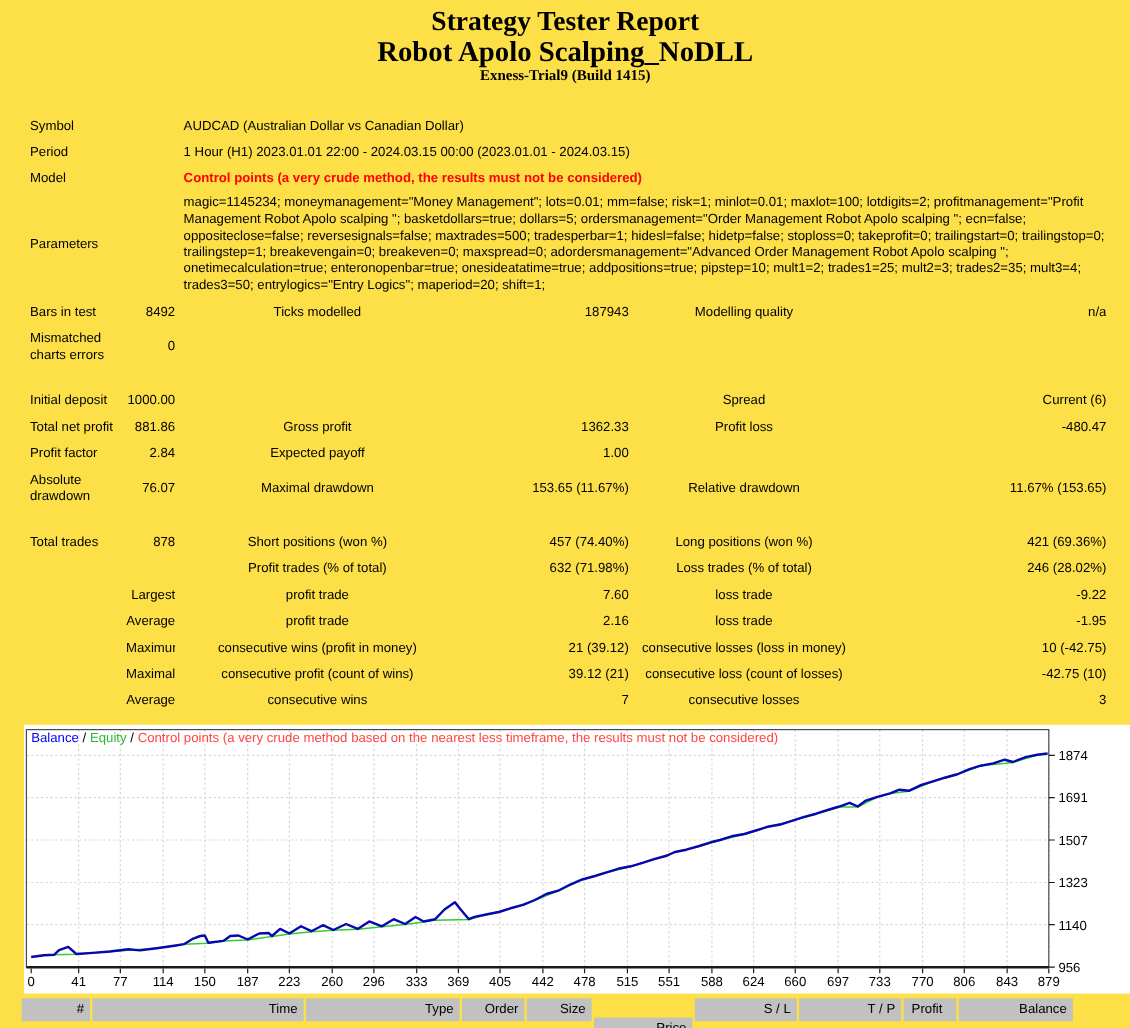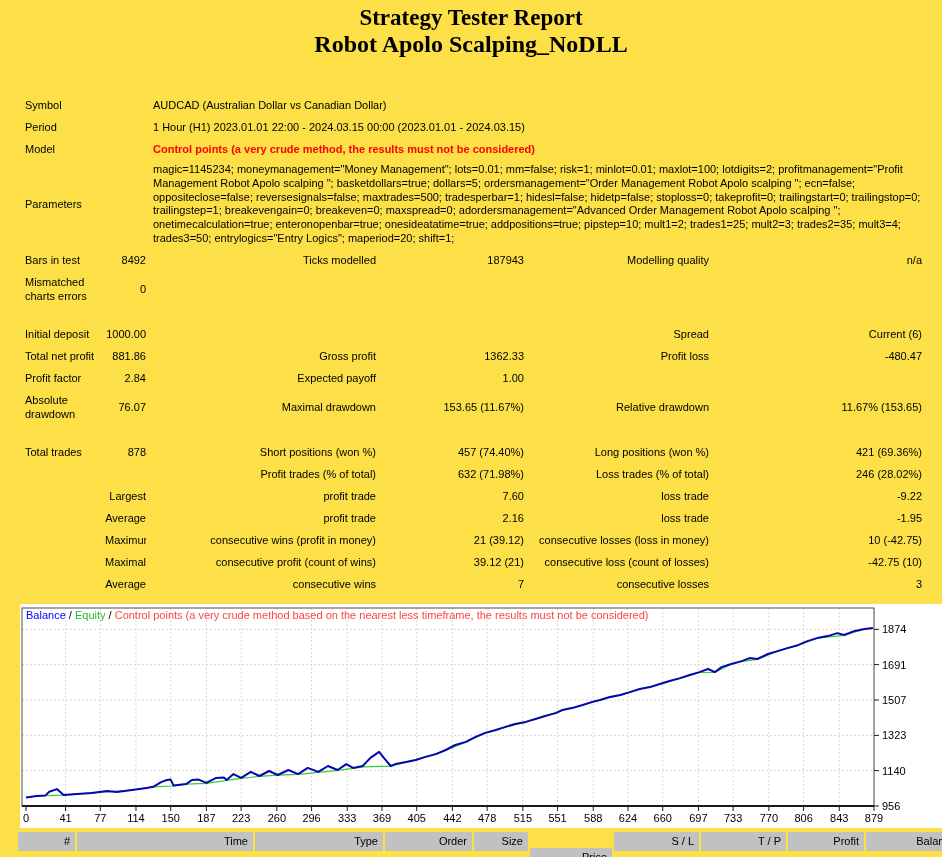--- a/index.html
+++ b/index.html
@@ -9,21 +9,21 @@
         font-family:"Liberation Serif",serif;font-weight:bold;}
   .title{font-size:23px;line-height:26px;}
   .subtitle{font-size:24px;line-height:22px;margin-top:2px;}
   .build{font-size:12.5px;line-height:15px;margin-top:1px;}
 
   table.stats{position:absolute;top:94px;left:25px;width:897px;border-collapse:collapse;
         table-layout:fixed;font-size:11px;}
   table.stats td{padding:4px 0;line-height:14px;vertical-align:middle;overflow:hidden;}
   td.c1{text-align:left;}
   td.c2{text-align:right;}
-  td.c3,td.c5{text-align:right;padding-left:7px !important;}
+  td.c3,td.c5{text-align:center;padding-left:7px !important;}
   td.c4,td.c6{text-align:right;}
   td.wideval{padding-left:7px !important;text-align:left;}
   tr.model td.wideval{color:#ff0000;font-weight:bold;}
   tr.params td{padding:3px 0;}
   tr.params td.wideval{line-height:13.8px;}
   tr.spacer td{padding:0;height:16px;}
 
   .chart{position:absolute;left:20px;top:604px;width:922px;height:224px;background:#fff;}
   .legend{position:absolute;left:6px;top:5px;font-size:11px;line-height:13px;white-space:nowrap;}
   .lg-sep{color:#000;}
@@ -33,20 +33,21 @@
         padding-right:5px;box-sizing:border-box;flex:0 0 auto;}
 </style>
 </head>
 <body>
 
 <div class="page">
 
   <div class="report-header">
     <div class="title">Strategy Tester Report</div>
     <div class="subtitle">Robot Apolo Scalping_NoDLL</div>
+    <div class="build">Exness-Trial9 (Build 1415)</div>
   </div>
 
   <table class="stats">
     <colgroup>
       <col style="width:80px">
         <col style="width:41px">
         <col style="width:230px">
       <col style="width:148px">
         <col style="width:185px">
         <col style="width:213px">
@@ -285,22 +286,22 @@
       </svg>
     <div class="legend">
       <span style="color: rgb(0, 0, 255);">Balance</span><span class="lg-sep"> / </span><span style="color: rgb(45, 184, 45);">Equity</span><span class="lg-sep"> / </span><span style="color: rgb(255, 68, 68);">Control points (a very crude method based on the nearest less timeframe, the results must not be considered)</span>
     </div>
   </div>
 
   <div class="trade-header" id="trade-header">
       <div class="th-cell" style="width: 57px;">#</div>
       <div class="th-cell" style="width: 176px;">Time</div>
       <div class="th-cell" style="width: 128px;">Type</div>
-      <div class="th-cell" style="width: 87px;">Order</div>
+      <div class="th-cell" style="width: 52px;">Order</div>
       <div class="th-cell" style="width: 54px;">Size</div>
       <div class="th-cell" style="width: 82px; margin-top: 16px;">Price</div>
       <div class="th-cell" style="width: 85px;">S / L</div>
       <div class="th-cell" style="width: 85px;">T / P</div>
-      <div class="th-cell" style="width: 76px;">Profit</div>
+      <div class="th-cell" style="width: 44px; text-align: center;">Profit</div>
       <div class="th-cell" style="width: 95px;">Balance</div>
     </div>
 
 </div>
 
 </body></html>

